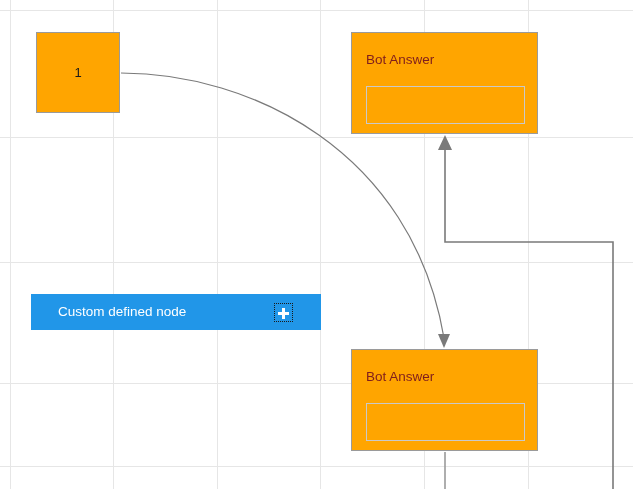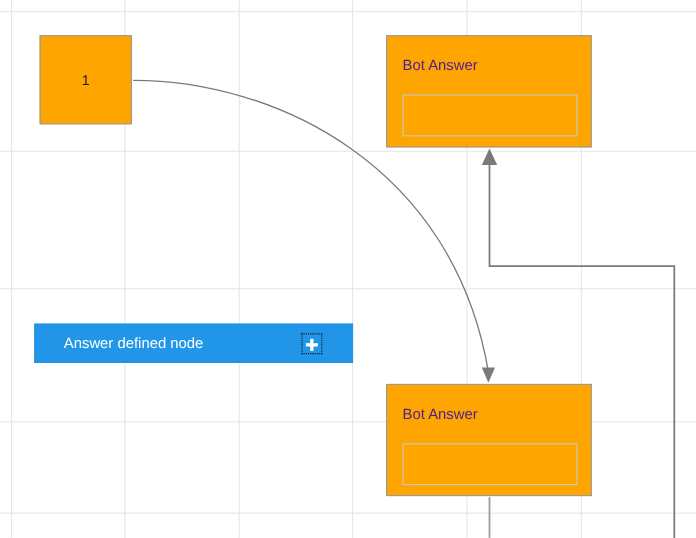--- a/index.html
+++ b/index.html
@@ -63,21 +63,21 @@
   }
   .node-simple-label {
     color: #1a1a1a;
     font-size: 13px;
     line-height: 1;
   }
   .node-card-title {
     position: absolute;
     left: 14px;
     top: 20px;
-    color: #4c1d95;
+    color: #7f1d1d;
     font-size: 13.5px;
     line-height: 1;
     white-space: nowrap;
   }
   .node-card-slot {
     position: absolute;
     left: 14px;
     top: 53px;
     width: 159px;
     height: 38px;
@@ -169,20 +169,20 @@
     <div class="node-card-title">Bot Answer</div>
     <div class="node-card-slot"></div>
   </div>
 
   <div class="node" style="left:351px; top:349px; width:187px; height:102px;">
     <div class="node-card-title">Bot Answer</div>
     <div class="node-card-slot"></div>
   </div>
 
   <div id="palette-bar">
-    <span id="palette-bar-label">Answer defined node</span>
+    <span id="palette-bar-label">Custom defined node</span>
     <span id="palette-add-wrap">
       <span class="bar-h"></span>
       <span class="bar-v"></span>
     </span>
   </div>
 
 </div>
 
 </body></html>

